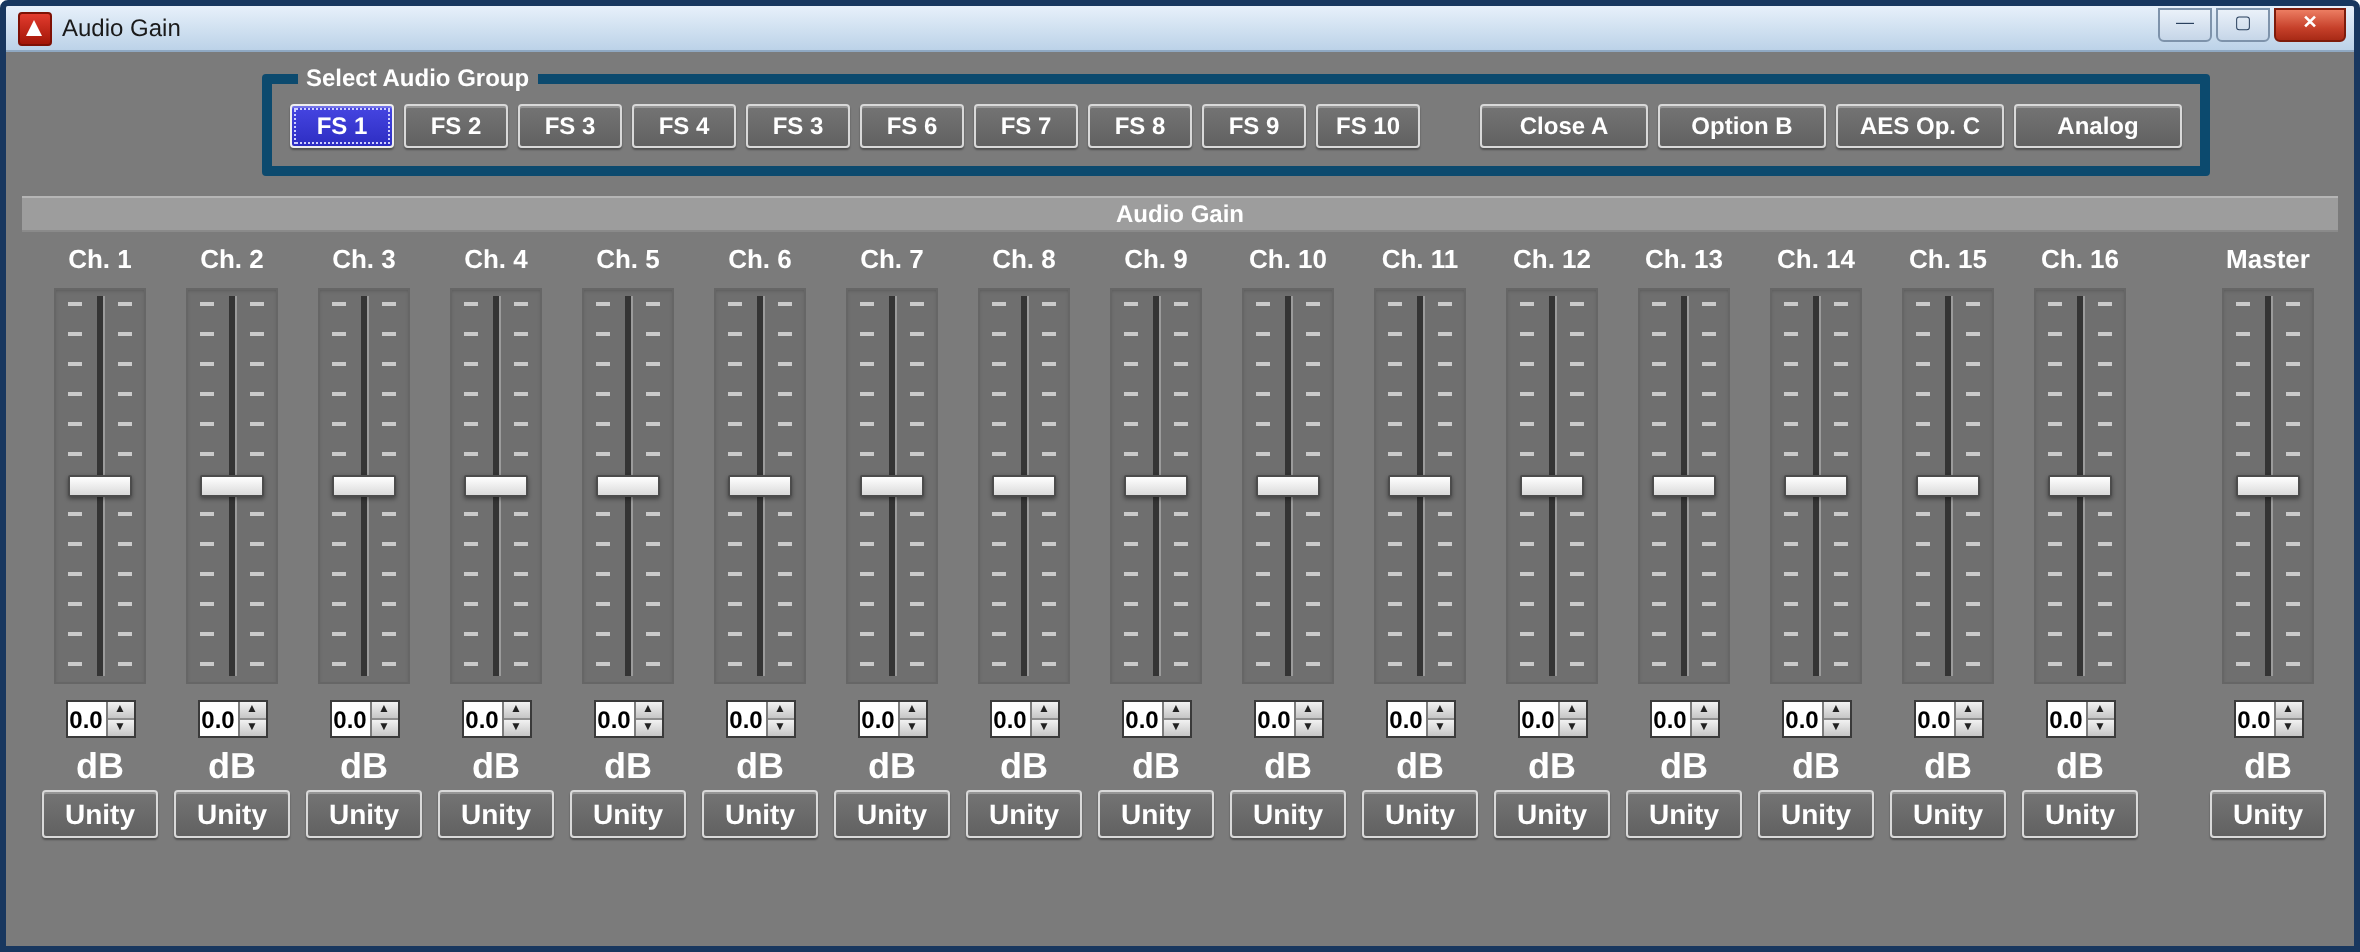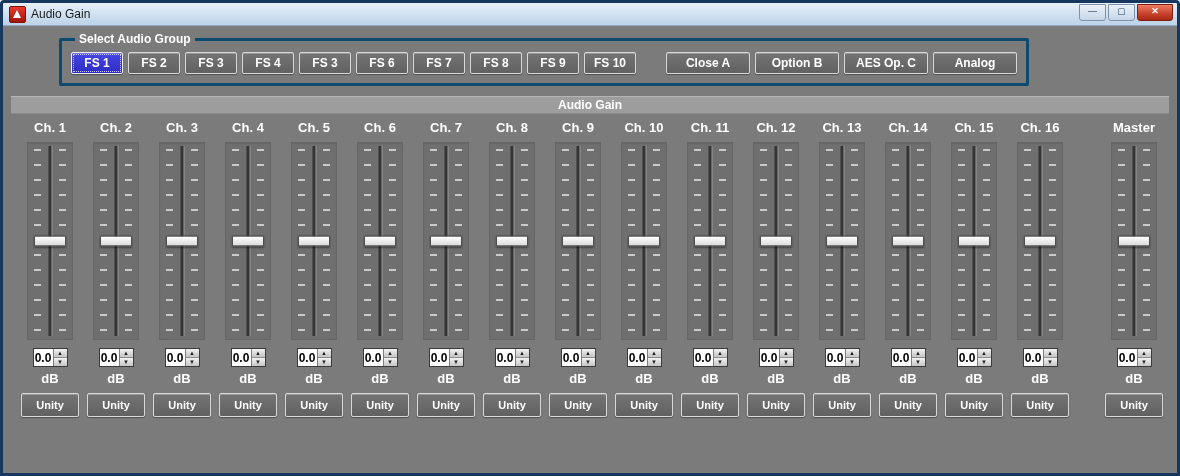--- a/index.html
+++ b/index.html
@@ -26,22 +26,22 @@
     background:linear-gradient(#eaf1f9,#c6d6e8);font-size:9px;color:#2a415e;cursor:pointer;
     line-height:1;
   }
   .winbtn.close{width:36px;background:linear-gradient(#ec7d62,#c6402a 60%,#a82a16);
     border-color:#7d1c0c;color:#fff;font-weight:bold;}
   .winbtn .glyph{transform:translateY(-1px);}
   
   .body{padding:4px 8px 8px;}
   
   .groupbox{
-    margin:2px 0 0 48px;width:956px;box-sizing:border-box;
-    border:3px solid #0c4a6e;border-radius:2px;padding:6px 9px 9px;
+    margin:2px 0 0 120px;width:956px;box-sizing:border-box;
+    border:5px solid #0c4a6e;border-radius:2px;padding:6px 9px 9px;
   }
   .groupbox legend{font-size:12px;font-weight:bold;color:#fff;padding:0 4px;margin-left:4px;}
   .group-buttons{display:flex;gap:5px;align-items:center;}
   .btn{
     box-sizing:border-box;height:22px;border:1px solid #d9d9d9;border-radius:2px;
     background:linear-gradient(#747474,#616161);color:#fff;font-weight:bold;font-size:12px;
     font-family:"Liberation Sans",sans-serif;cursor:pointer;
     box-shadow:inset 0 1px 0 rgba(255,255,255,.25), 0 1px 1px rgba(0,0,0,.35);
     display:flex;align-items:center;justify-content:center;padding:0;
   }
@@ -82,22 +82,22 @@
   .spinbox{
     margin-top:8px;width:35px;height:19px;box-sizing:border-box;display:flex;
     background:#fff;border:1px solid #3a3a3a;
   }
   .spin-value{flex:1;font-size:12px;font-weight:bold;color:#000;display:flex;
     align-items:center;justify-content:center;}
   .spin-arrows{width:13px;display:flex;flex-direction:column;border-left:1px solid #7d7d7d;}
   .spin-up,.spin-down{flex:1;font-size:6px;line-height:8px;color:#222;text-align:center;
     background:linear-gradient(#f2f2f2,#c6c6c6);cursor:pointer;user-select:none;}
   .spin-up{border-bottom:1px solid #8e8e8e;}
-  .unit{color:#fff;font-weight:bold;font-size:13px;margin-top:4px;height:16px;}
-  .btn.unity{margin-top:6px;width:58px;height:24px;font-size:11px;}
+  .unit{color:#fff;font-weight:bold;font-size:18px;margin-top:4px;height:16px;}
+  .btn.unity{margin-top:6px;width:58px;height:24px;font-size:14px;}
   
   .close-row{display:flex;justify-content:center;margin-top:11px;}
   .btn.close-btn{width:74px;height:21px;}
 </style>
 </head>
 <body>
 
 <div class="window">
   <div class="titlebar">
     <span class="app-icon"></span>

